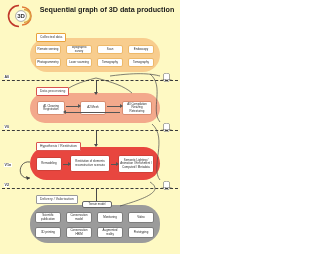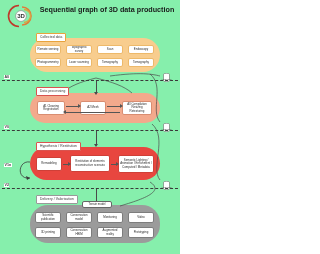--- a/index.html
+++ b/index.html
@@ -2,21 +2,21 @@
 <html><head>
 <meta charset="utf-8">
 <style>
   * { box-sizing: border-box; margin: 0; padding: 0; }
   html, body {
     width: 180px; height: 254px;
     background: #ffffff;
     font-family: "Liberation Sans", sans-serif;
     overflow: hidden;
   }
-  #page { position: relative; width: 180px; height: 254px; background:#86efac; }
+  #page { position: relative; width: 180px; height: 254px; background:#fef9c3; }
 
   
   .logo { position:absolute; left:4px; top:3px; width:32px; height:26px; }
   .title {
     position:absolute; left:38px; top:5px; width:138px;
     text-align:center; font-size:7.2px; font-weight:bold; color:#1a1a1a;
     line-height:1.25;
   }
 
   

